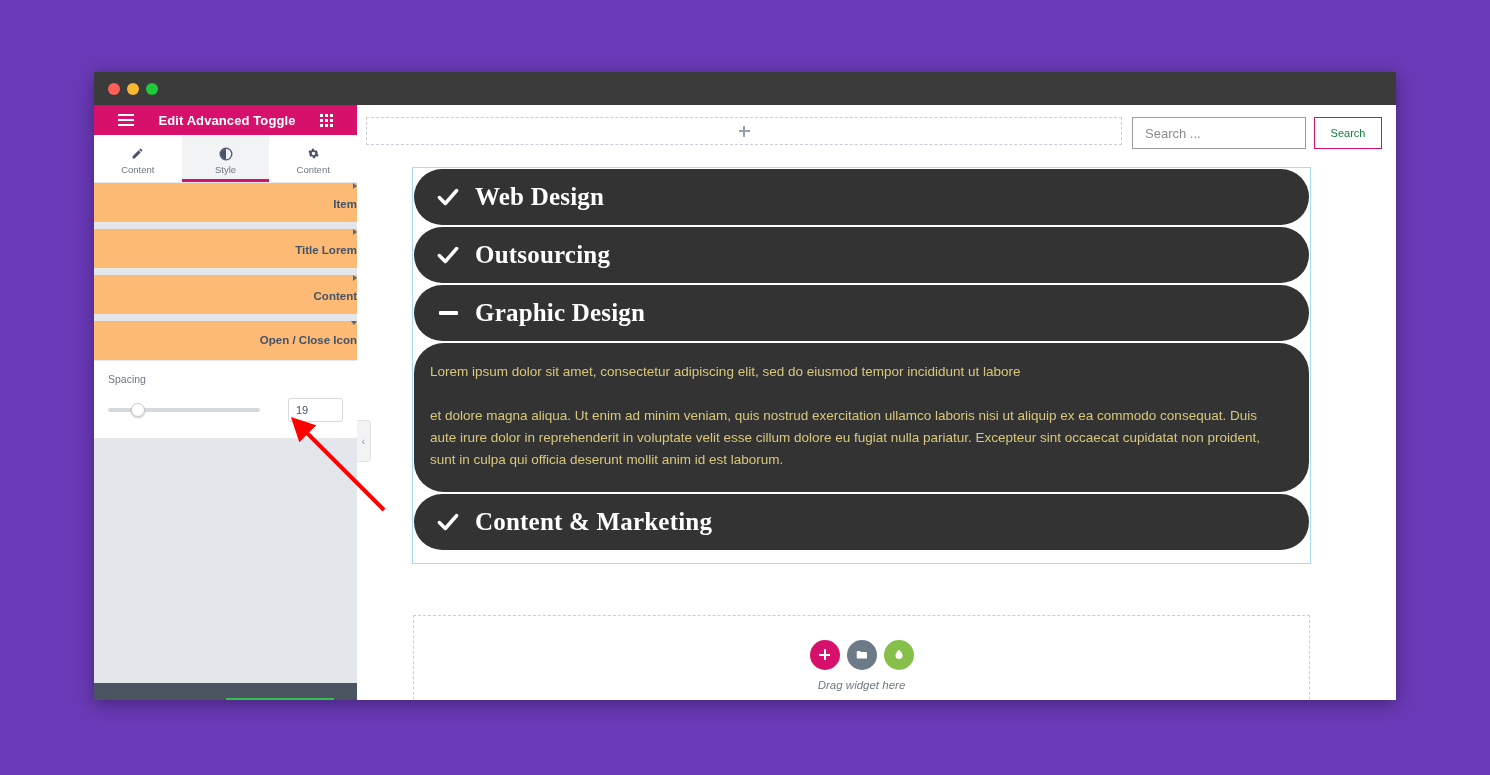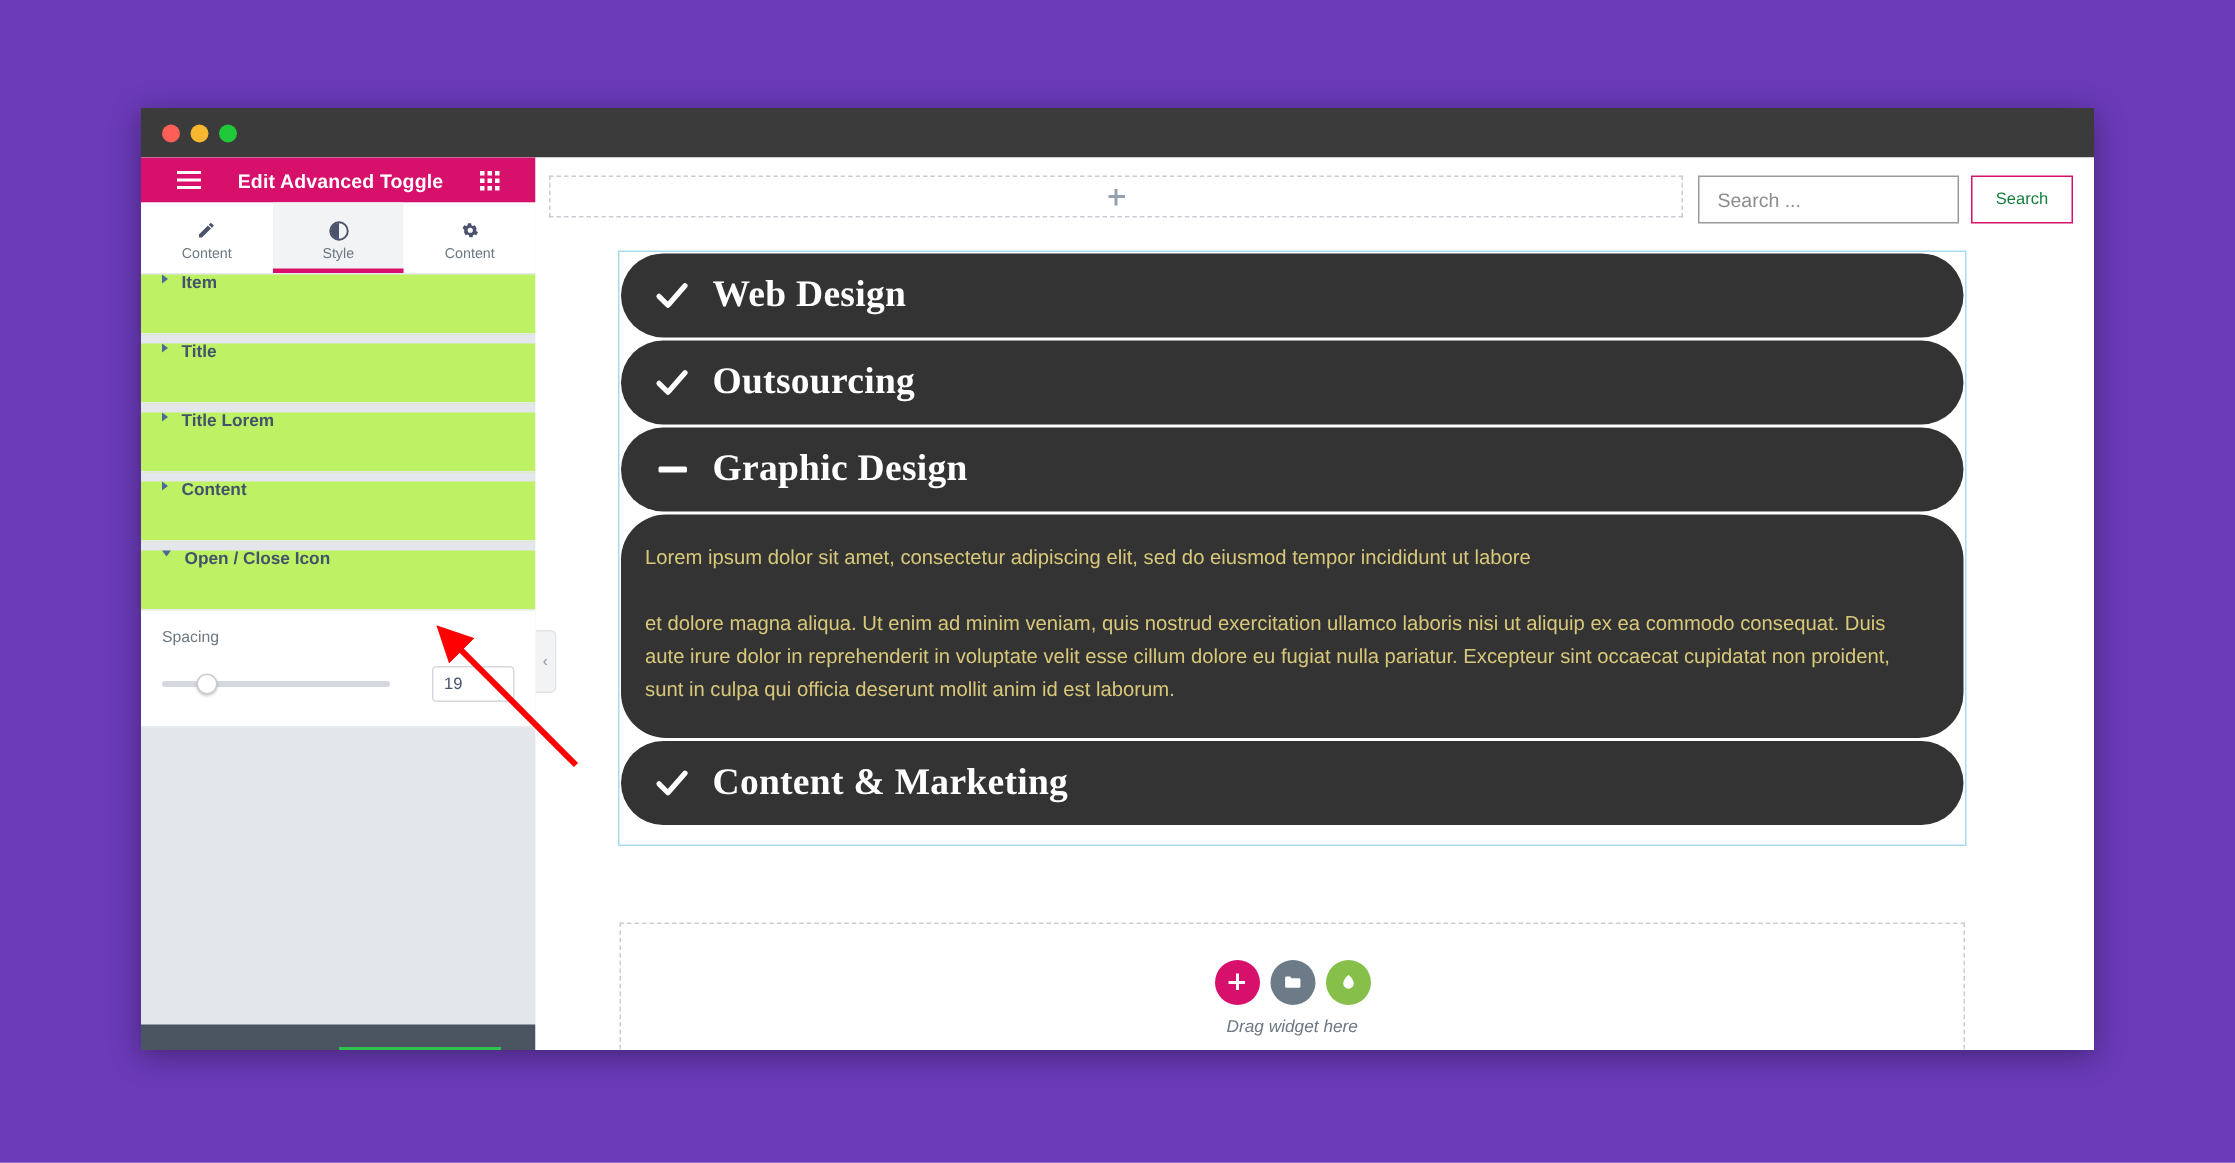--- a/index.html
+++ b/index.html
@@ -62,24 +62,25 @@
   }
   .tab.active { background: #f1f3f5; }
   .tab.active::after {
     content: ""; position: absolute; left: 0; right: 0; bottom: 0;
     height: 3px; background: #d6106b;
   }
   .tab-ico { height: 15px; display: flex; align-items: center; }
 
   .sections { background: #e3e7eb; }
   .section-row {
-    height: 40px; background: #bef264; border-bottom: 1px solid #e6e9ec;
-    display: flex; align-items: flex-start; padding-left: 14px; gap: 9px;
+    height: 40px; background: #fdba74; border-bottom: 1px solid #e6e9ec;
+    display: flex; align-items: flex-end; padding-left: 14px; gap: 9px;
     font-size: 11.5px; font-weight: bold; color: #42536a; cursor: pointer;
     margin-bottom: 6px;
+    flex-direction: column;
   }
   .caret-right {
     width: 0; height: 0; border-left: 4.5px solid #4a6b96;
     border-top: 3.5px solid transparent; border-bottom: 3.5px solid transparent;
   }
   .caret-down {
     width: 0; height: 0; border-top: 4.5px solid #4a6b96;
     border-left: 3.5px solid transparent; border-right: 3.5px solid transparent;
   }
   .section-row.open { margin-bottom: 0; border-bottom: 1px solid #e6e9ec; }
@@ -282,24 +283,20 @@
           </div>
         </div>
 
         <div class="sections">
           <div class="section-row">
             <span class="caret-right"></span>
             <span>Item</span>
           </div>
           <div class="section-row">
             <span class="caret-right"></span>
-            <span>Title</span>
-          </div>
-          <div class="section-row">
-            <span class="caret-right"></span>
             <span>Title Lorem</span>
           </div>
           <div class="section-row">
             <span class="caret-right"></span>
             <span>Content</span>
           </div>
           <div class="section-row open">
             <span class="caret-down"></span>
             <span>Open / Close Icon</span>
           </div>

